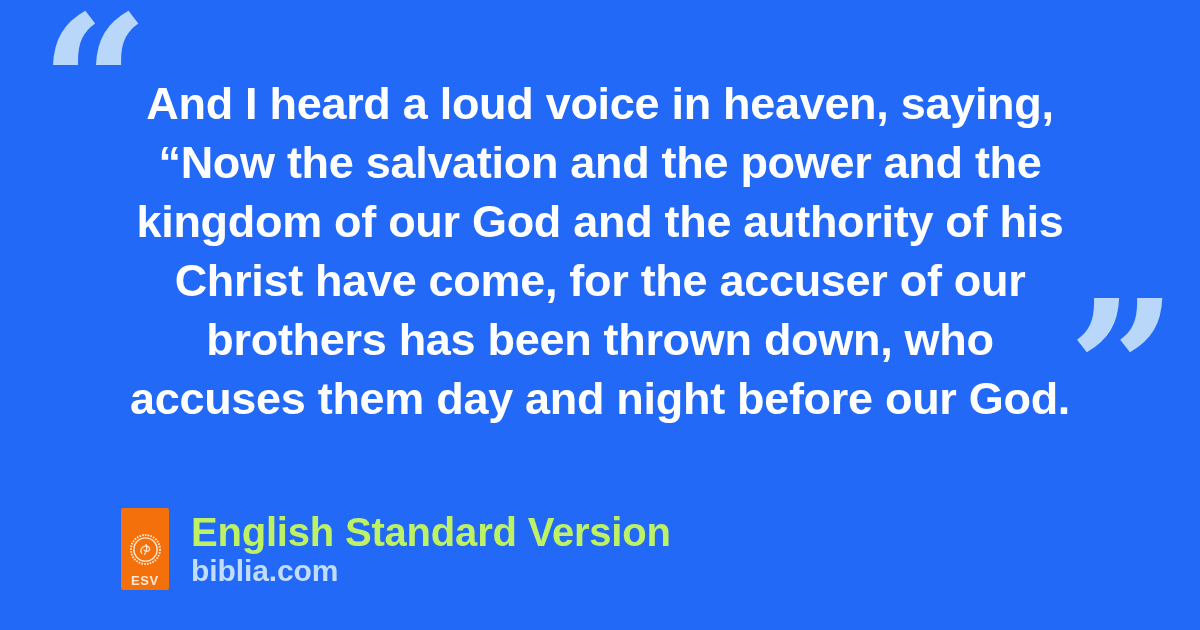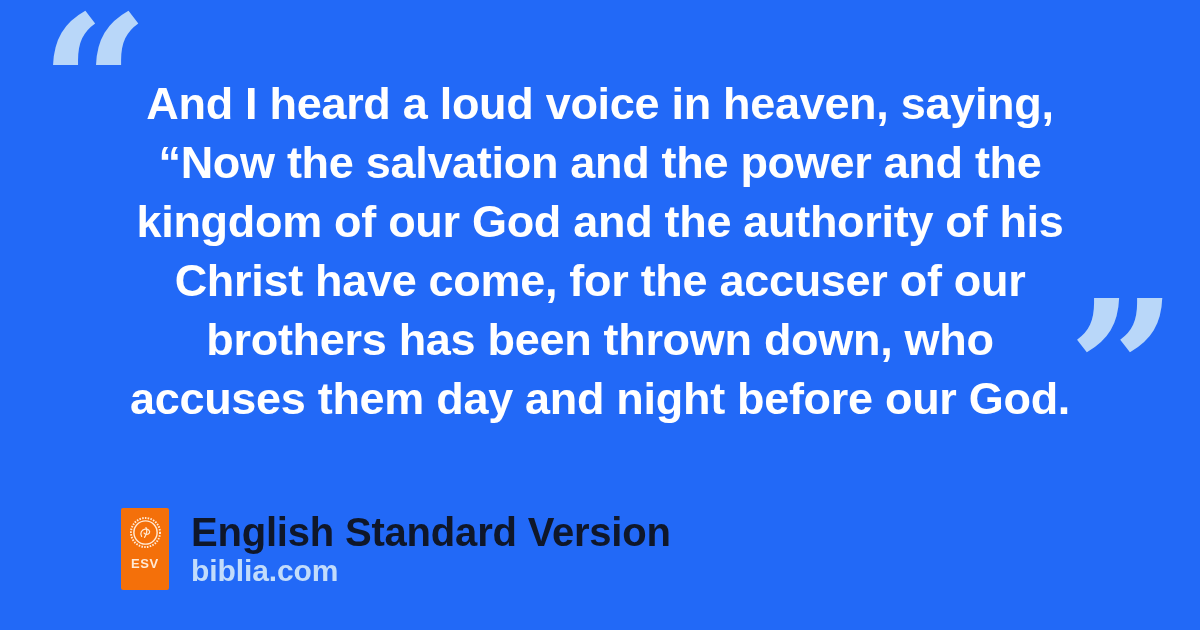--- a/index.html
+++ b/index.html
@@ -66,21 +66,21 @@
   }
   #esv-badge {
     width: 48px;
     height: 82px;
     background: #f4700a;
     border-radius: 2px;
     display: flex;
     flex-direction: column;
     align-items: center;
     justify-content: flex-start;
-    padding-top: 9px;
+    padding-top: 26px;
     box-sizing: border-box;
     flex: 0 0 auto;
   }
   #esv-seal {
     width: 31px;
     height: 31px;
     display: block;
   }
   #esv-badge-label {
     margin-top: 9px;
@@ -88,21 +88,21 @@
     font-size: 13px;
     font-weight: 700;
     letter-spacing: 0.6px;
     line-height: 1;
   }
   #footer-text {
     margin-left: 22px;
     padding-top: 2px;
   }
   #version-name {
-    color: #0f172a;
+    color: #bef264;
     font-size: 40px;
     font-weight: 700;
     line-height: 45px;
     letter-spacing: -0.2px;
     white-space: nowrap;
   }
   #site-url {
     margin-top: 2px;
     color: #c2dcfb;
     font-size: 30px;

